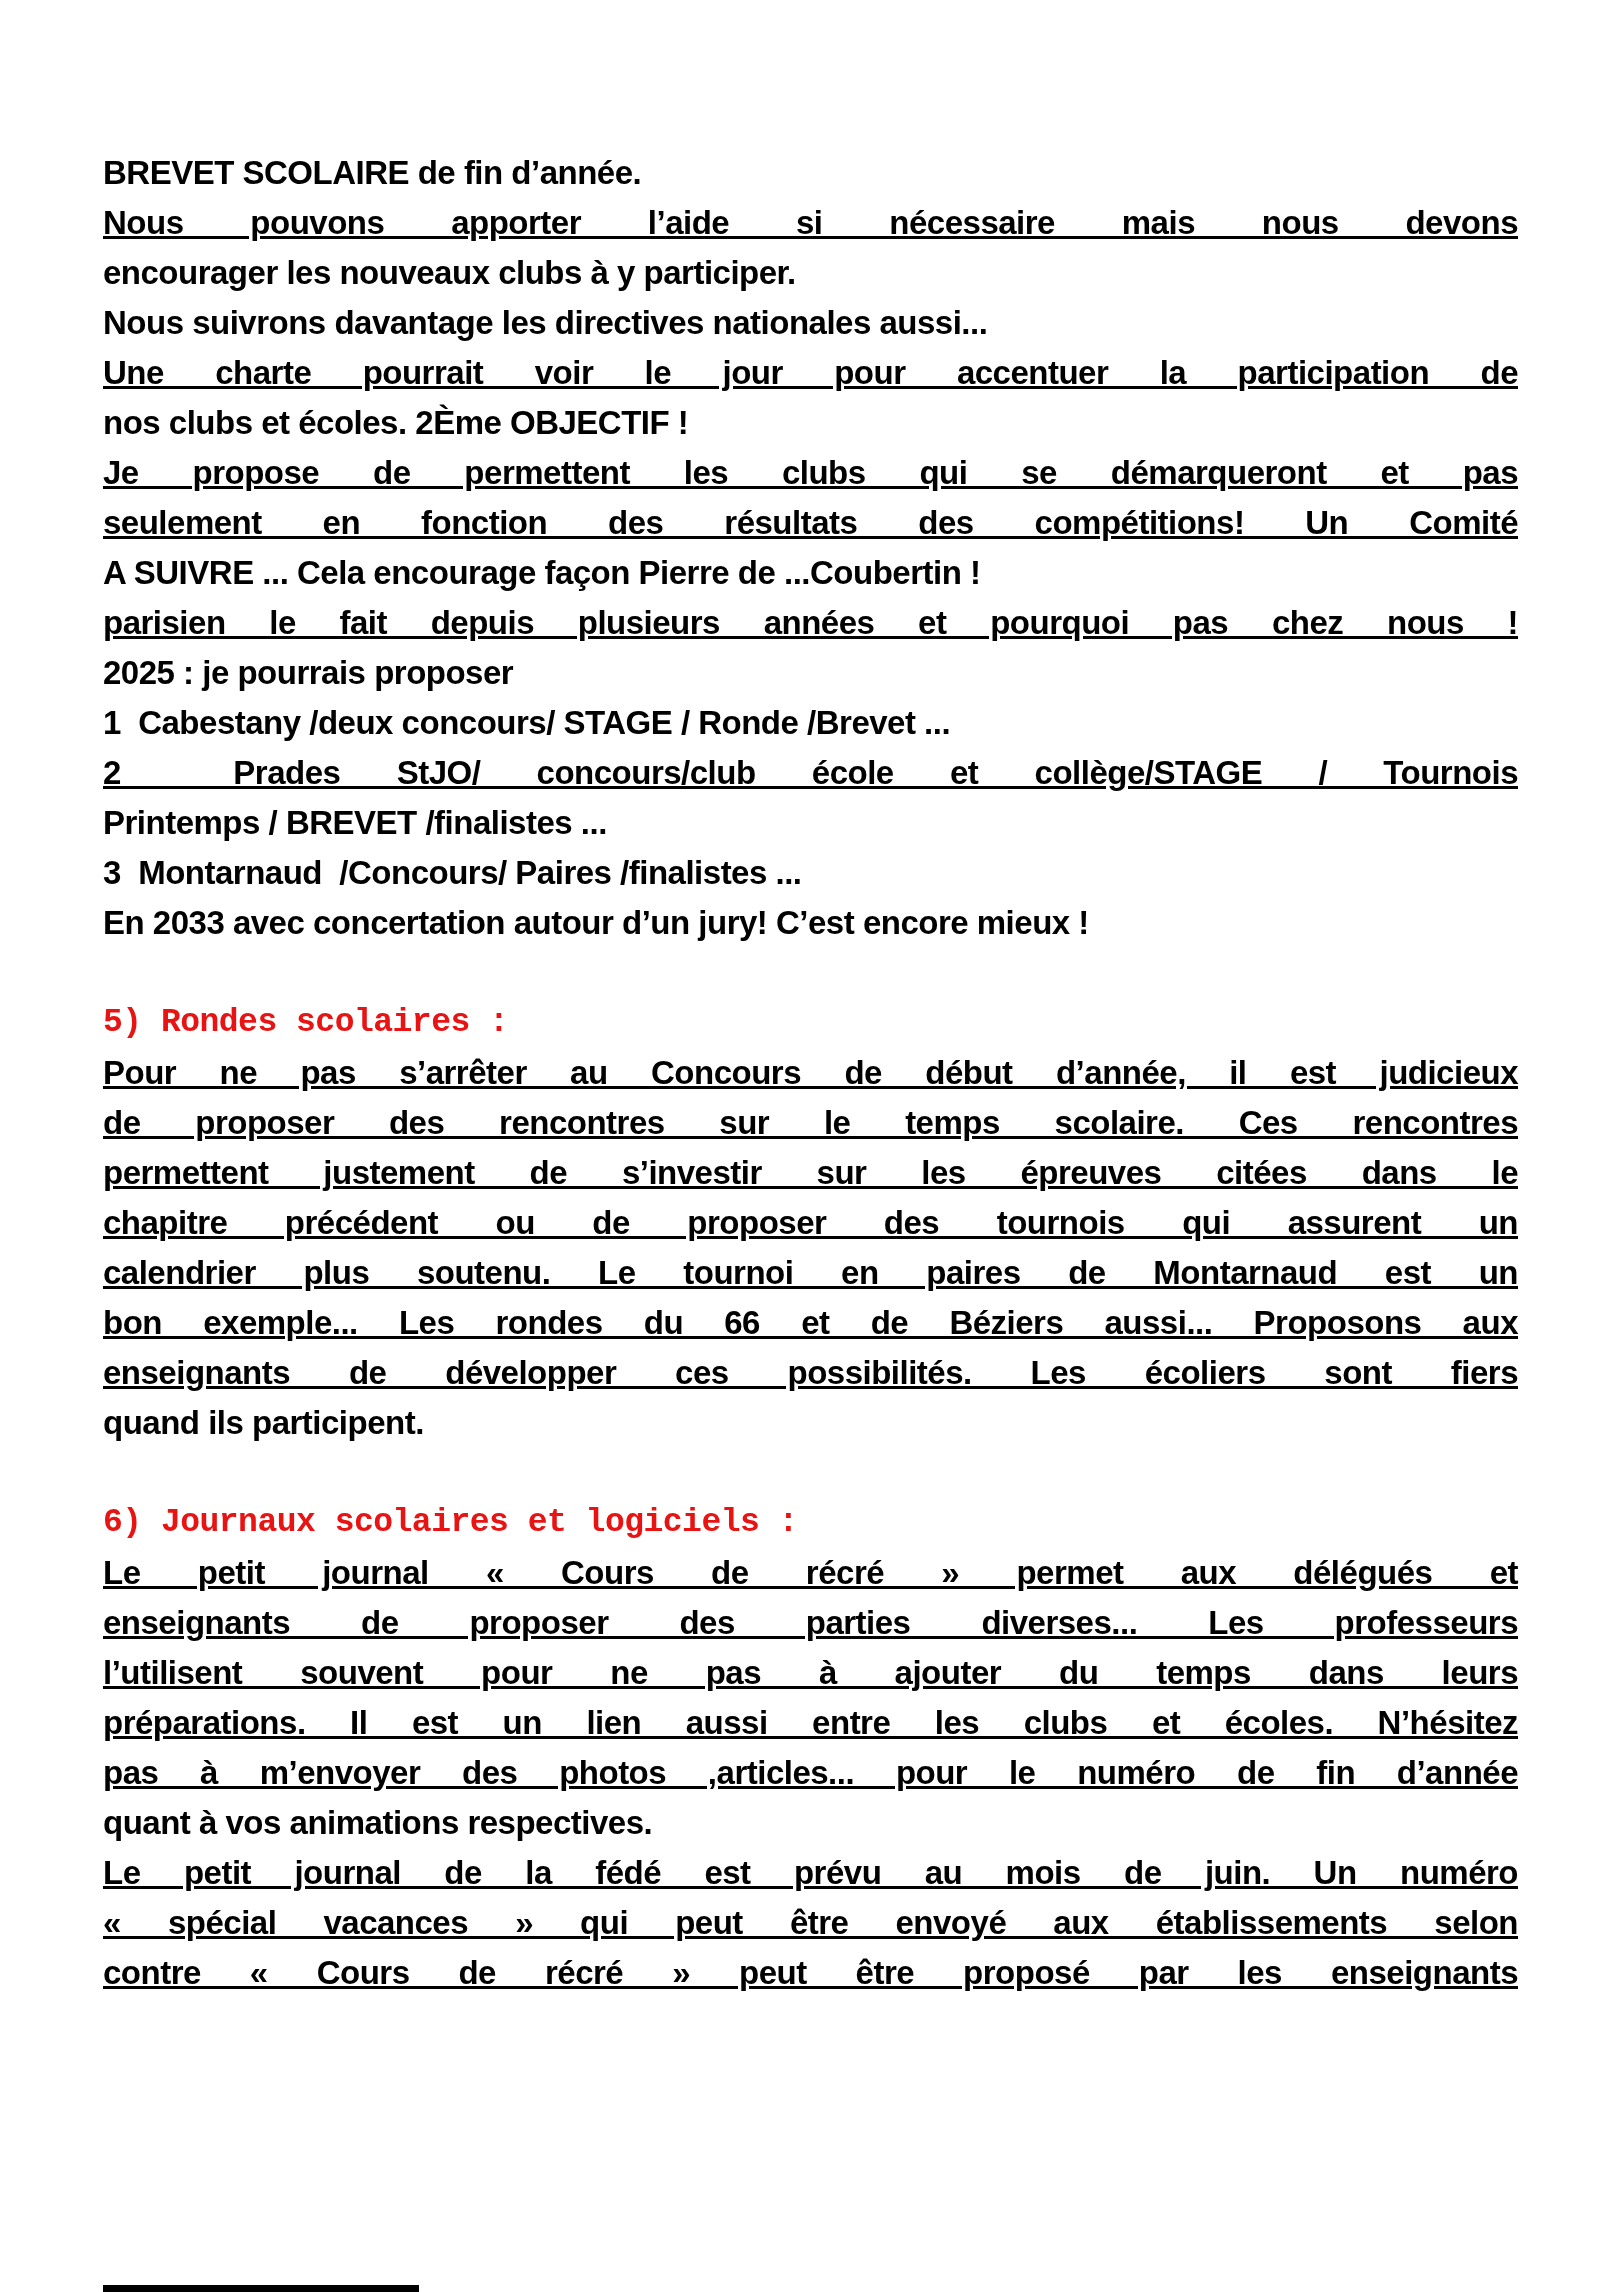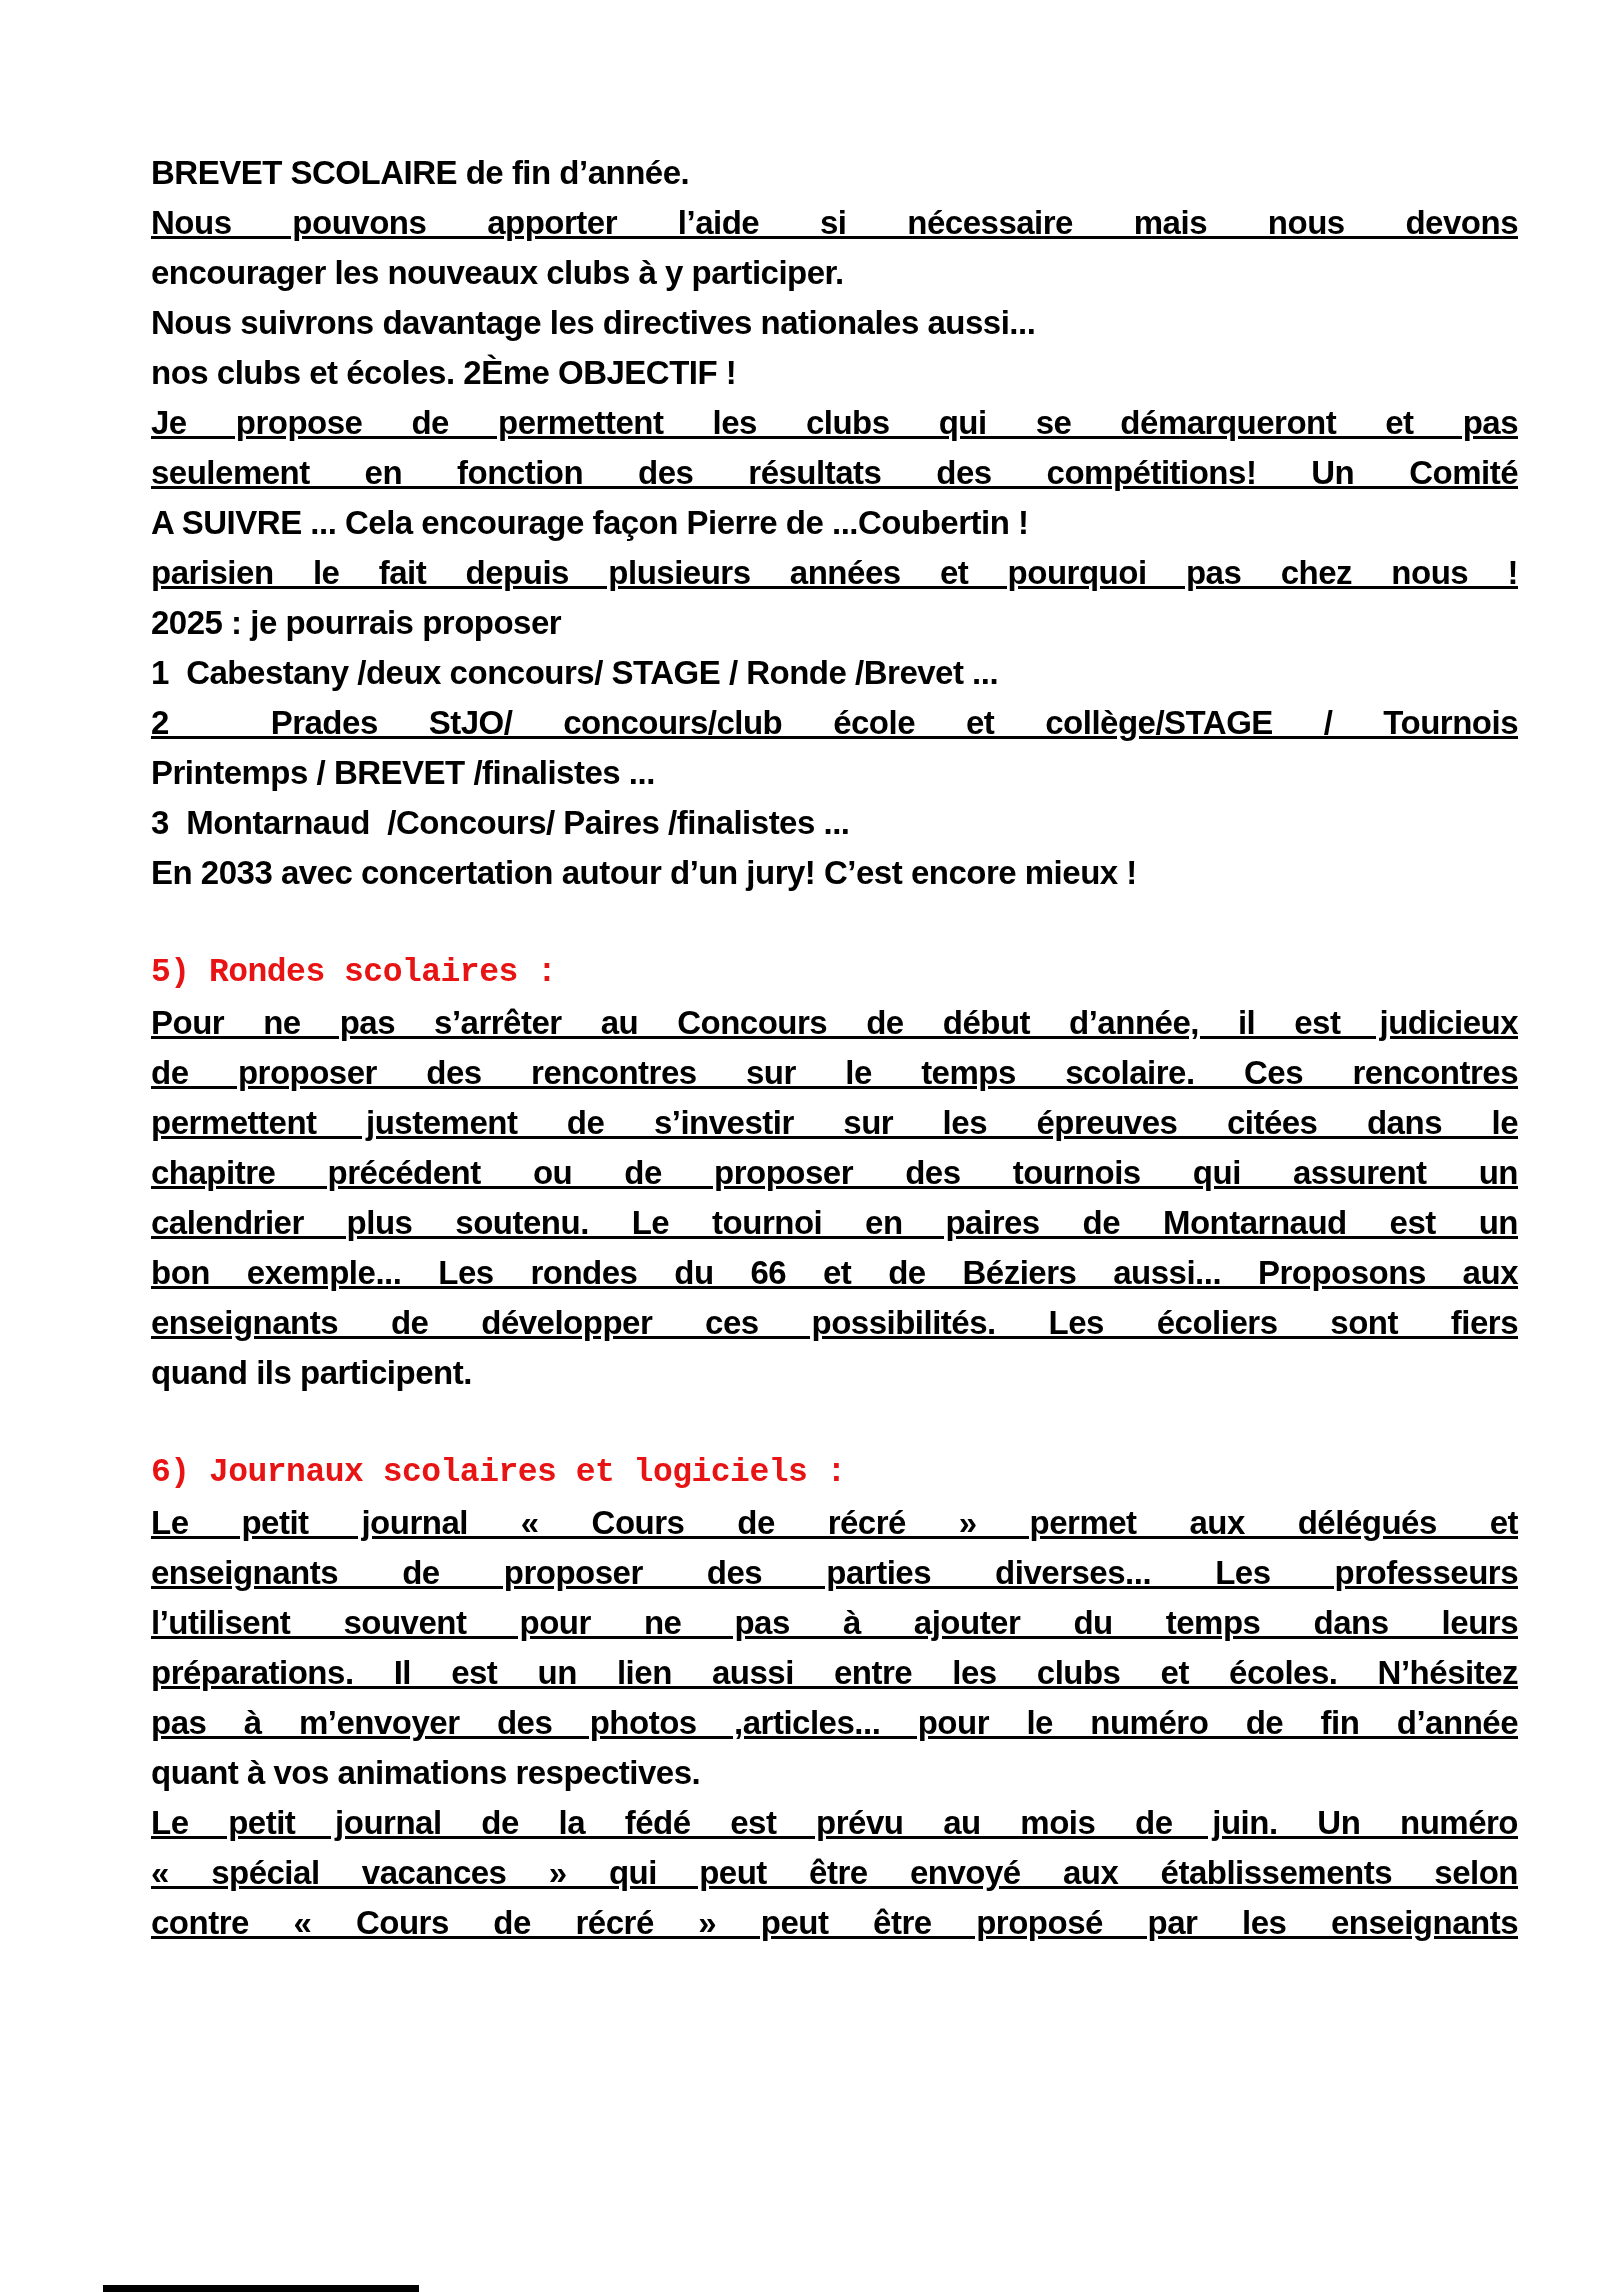--- a/index.html
+++ b/index.html
@@ -18,21 +18,20 @@
     width: 1415px;
   }
   .line {
     font-weight: 700;
     font-size: 33px;
     line-height: 50px;
     height: 50px;
     color: var(--text-color, #000000);
     letter-spacing: -0.5px;
     white-space: nowrap;
-    margin-left: 48px;
   }
   .line.just {
     white-space: normal;
     text-align: justify;
     text-align-last: justify;
     text-decoration: underline;
   }
   .line.head {
     color: var(--heading-color, #e81313);
     font-family: Liberation Mono, monospace;
@@ -49,20 +48,21 @@
 </style>
 </head>
 <body>
 
 <div class="page" style="--page-bg: #ffffff; --text-color: #000000; --heading-color: #e81313;">
   <div class="doc">
       <div class="line">BREVET SCOLAIRE de fin d’année.</div>
       <div class="line just">Nous pouvons apporter l’aide si nécessaire mais nous devons</div>
       <div class="line">encourager les nouveaux clubs à y participer.</div>
       <div class="line">Nous suivrons davantage les directives nationales aussi...</div>
+      <div class="line just">Une charte pourrait voir le jour pour accentuer la participation de</div>
       <div class="line">nos clubs et écoles. 2Ème OBJECTIF !</div>
       <div class="line just">Je propose de permettent les clubs qui se démarqueront et pas</div>
       <div class="line just">seulement en fonction des résultats des compétitions! Un Comité</div>
       <div class="line">A SUIVRE ... Cela encourage façon Pierre de ...Coubertin !</div>
       <div class="line just">parisien le fait depuis plusieurs années et pourquoi pas chez nous !</div>
       <div class="line">2025 : je pourrais proposer</div>
       <div class="line">1&nbsp; Cabestany /deux concours/ STAGE / Ronde /Brevet ...</div>
       <div class="line just">2&nbsp; Prades StJO/ concours/club école et collège/STAGE / Tournois</div>
       <div class="line">Printemps / BREVET /finalistes ...</div>
       <div class="line">3&nbsp; Montarnaud &nbsp;/Concours/ Paires /finalistes ...</div>

